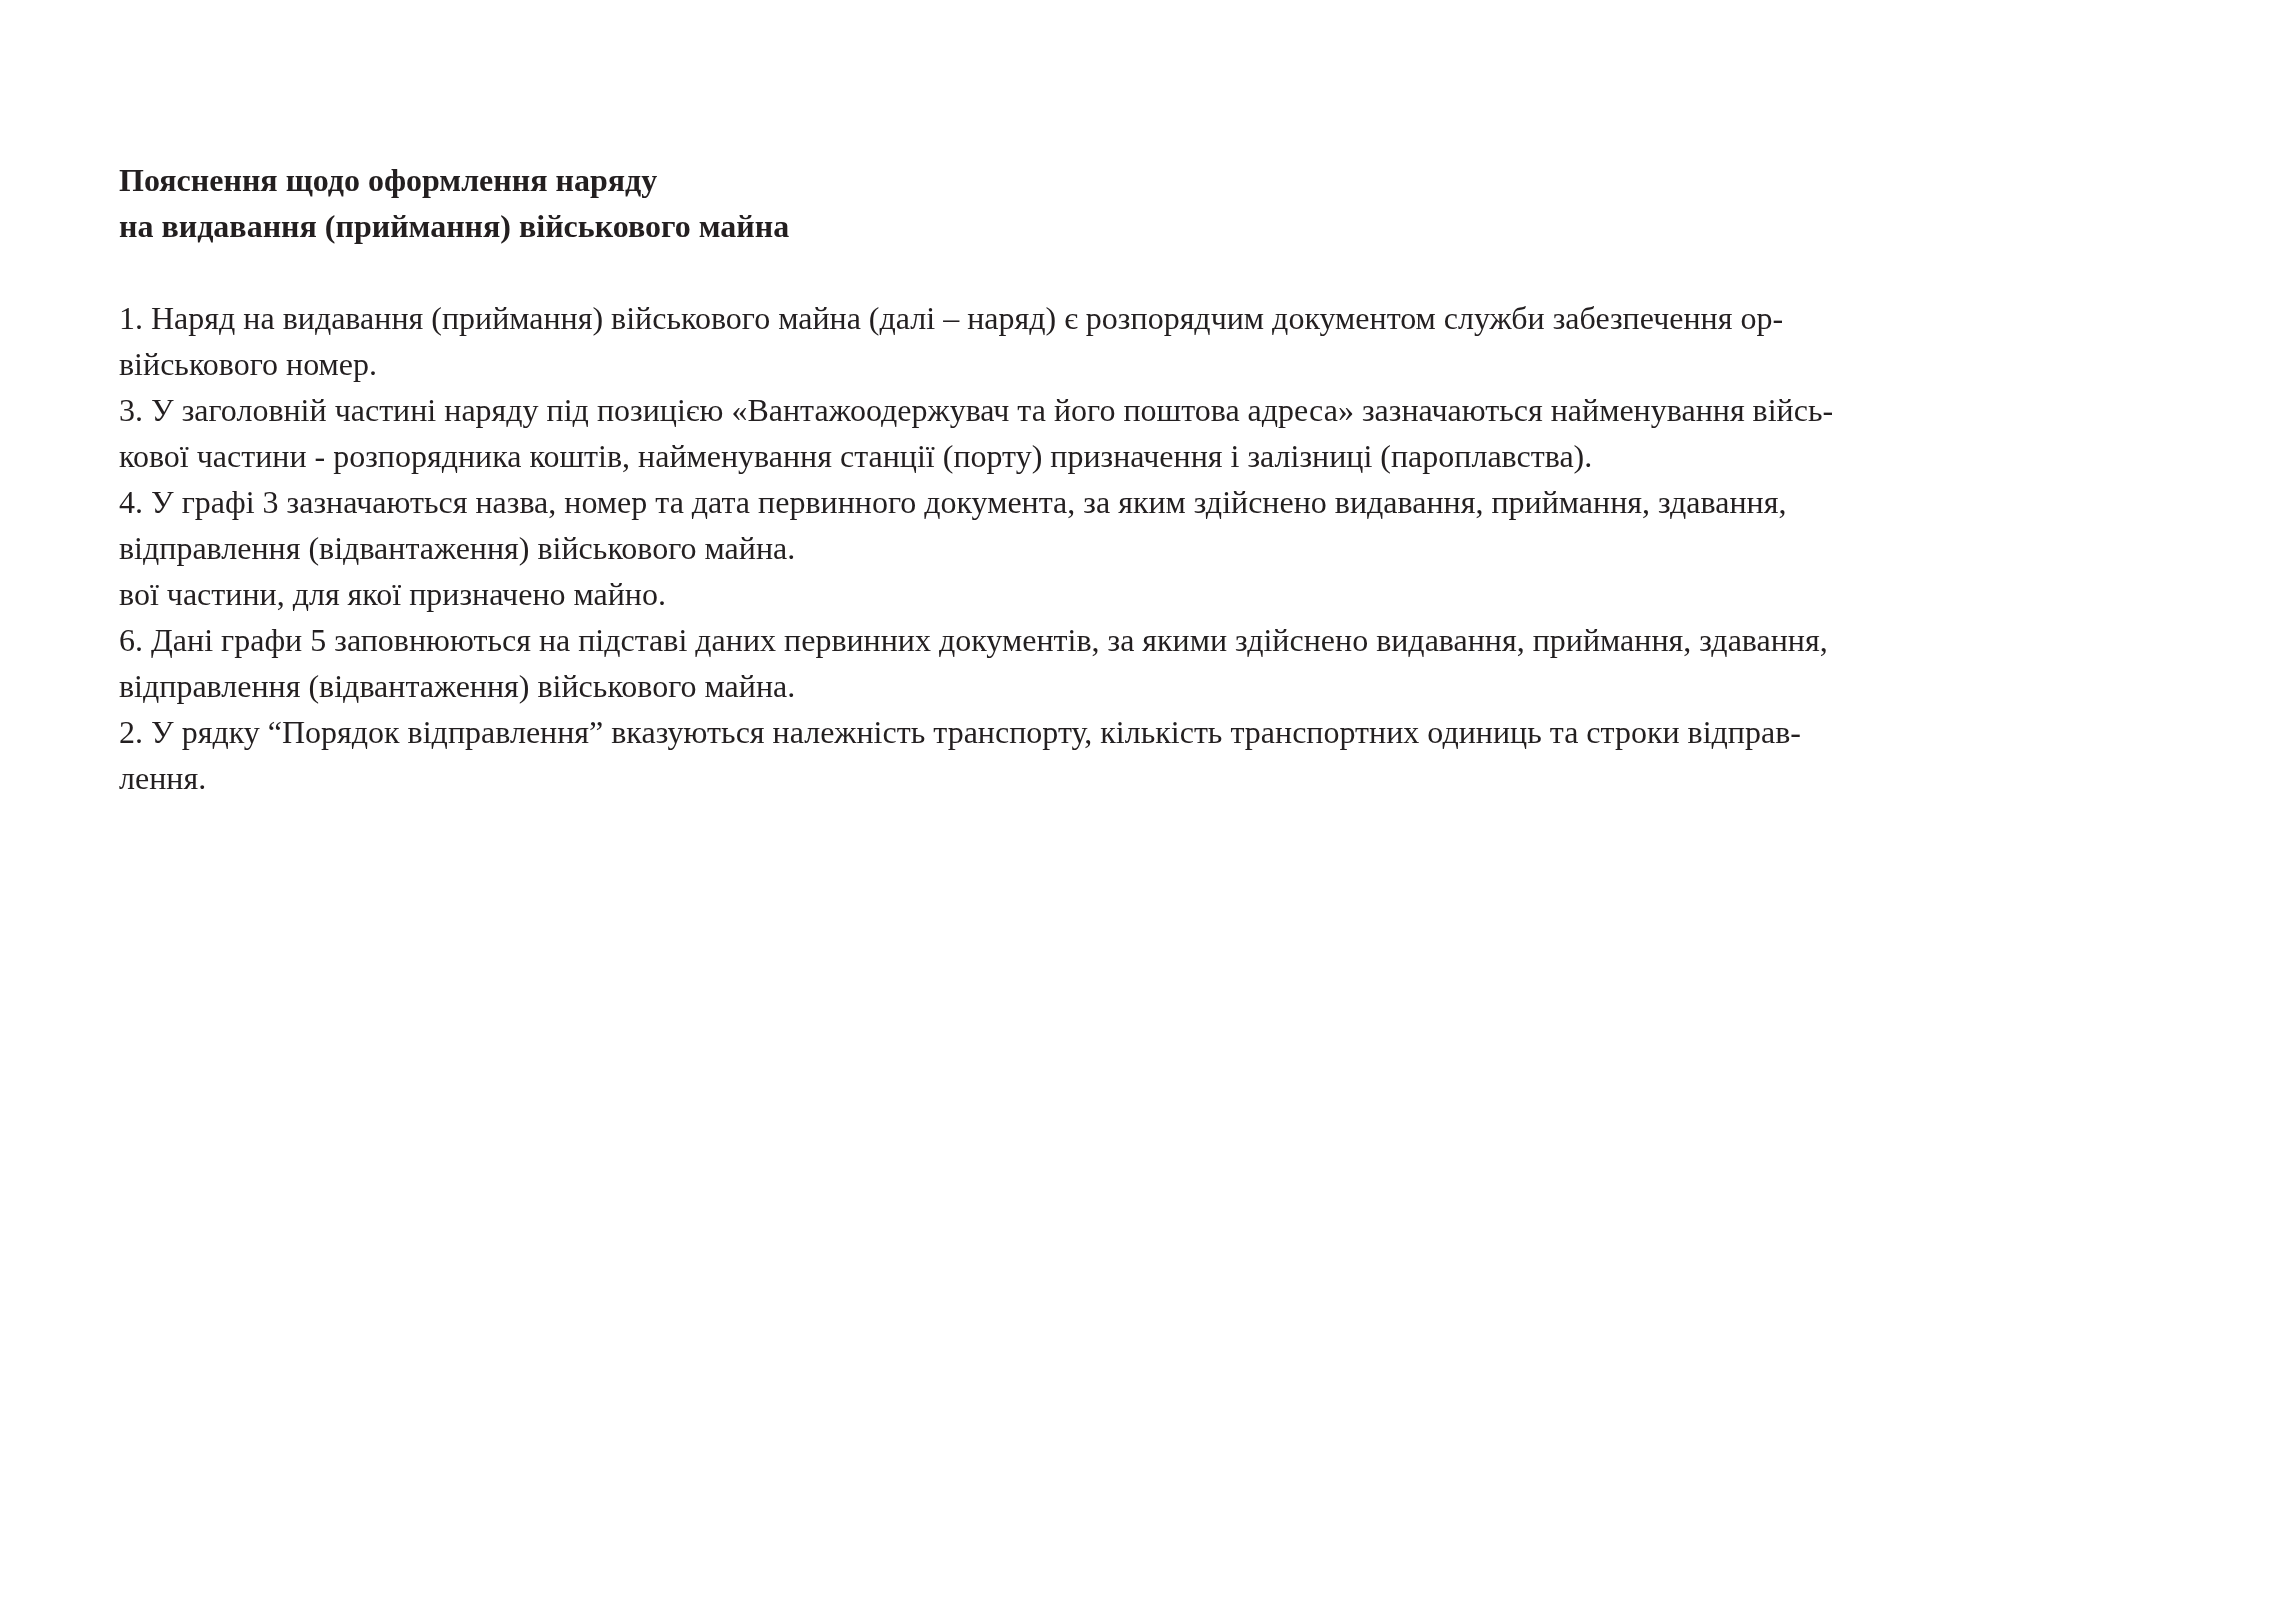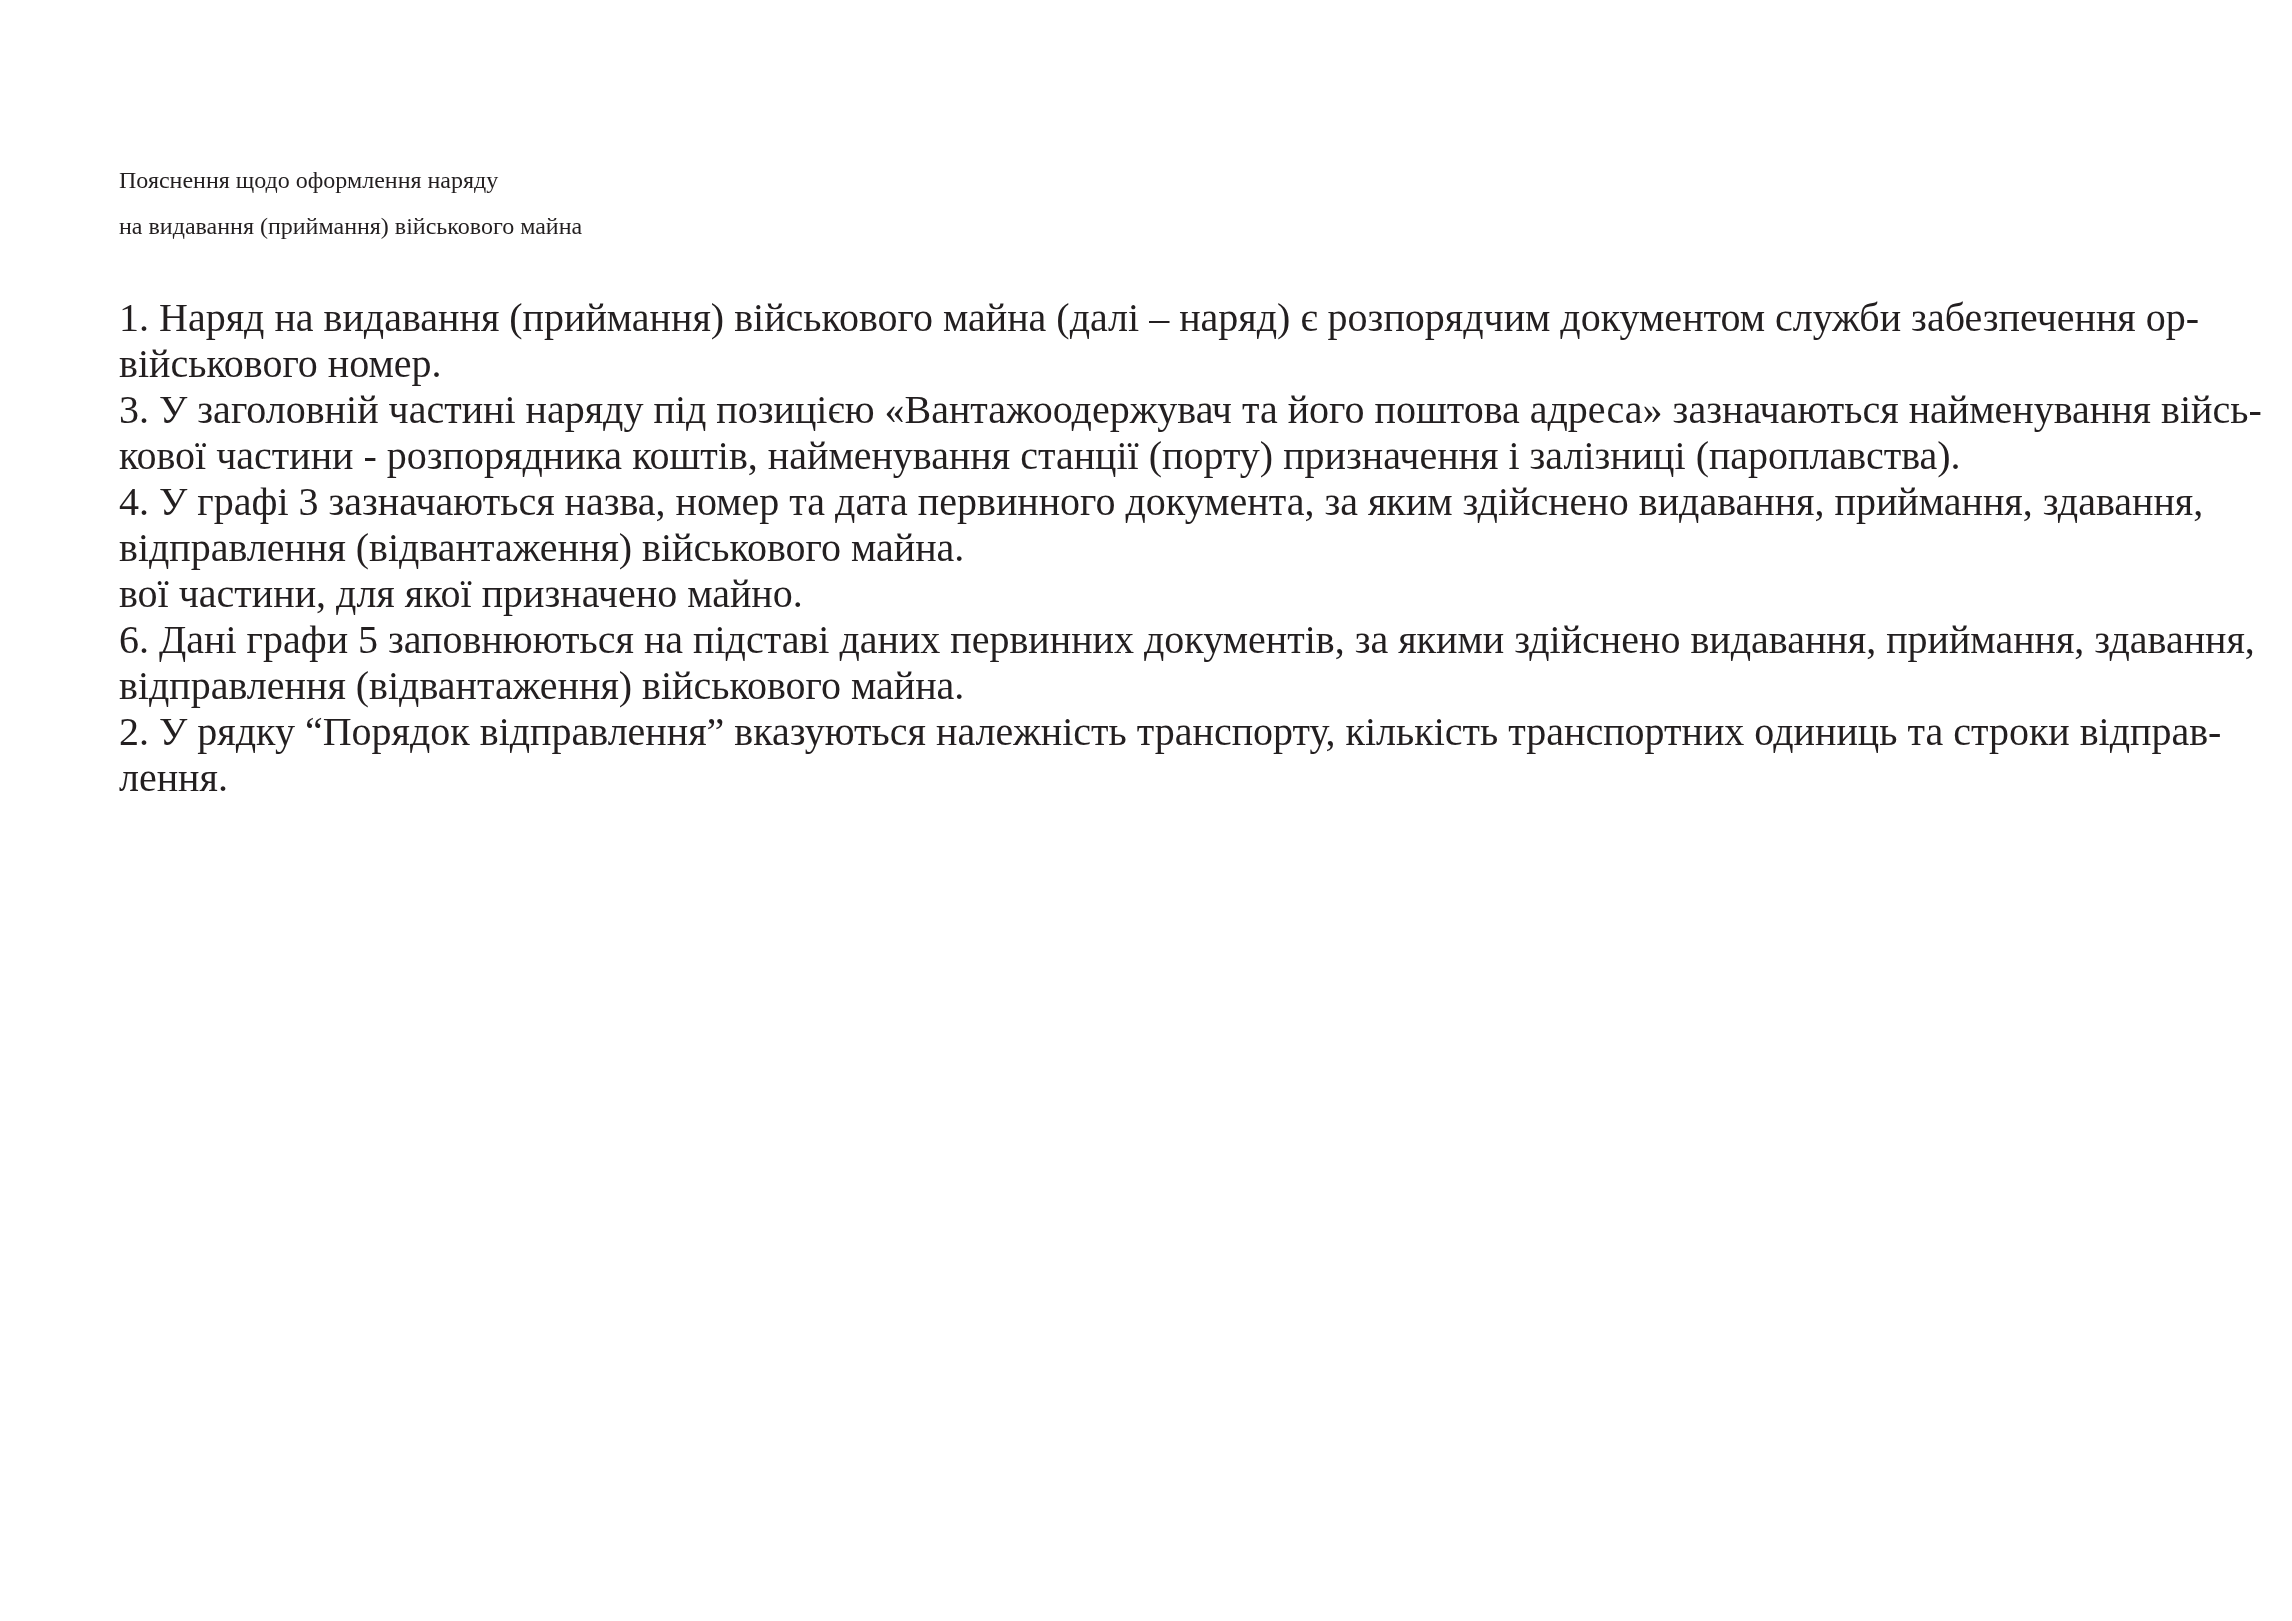--- a/index.html
+++ b/index.html
@@ -15,32 +15,32 @@
       font-family: "Liberation Serif", "DejaVu Serif", serif;
       color: #231f20;
     }
     .page {
       position: absolute;
       left: 119px;
       top: 157px;
       width: 2068px;
     }
     .title {
-      font-size: 24px;
+      font-size: 32px;
       line-height: 46px;
       margin: 0;
-      font-weight: normal;
+      font-weight: bold;
     }
     .title span {
       display: block;
       white-space: nowrap;
     }
     .body {
       margin-top: 46px;
-      font-size: 40px;
+      font-size: 32px;
       line-height: 46px;
     }
     .line {
       display: block;
       white-space: nowrap;
       height: 46px;
     }
   </style>
 </head>
 <body>

